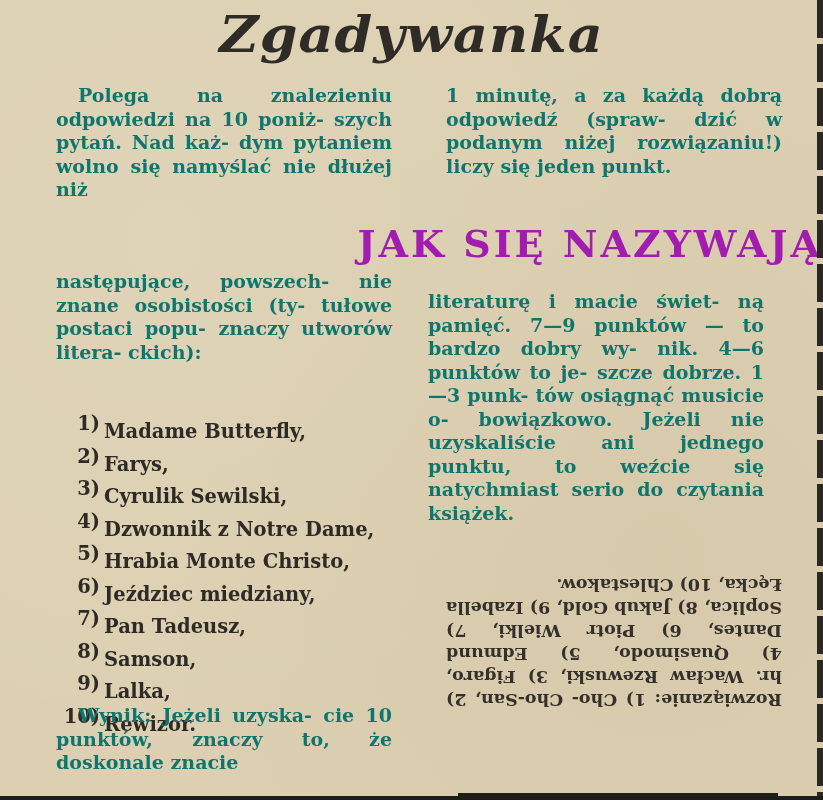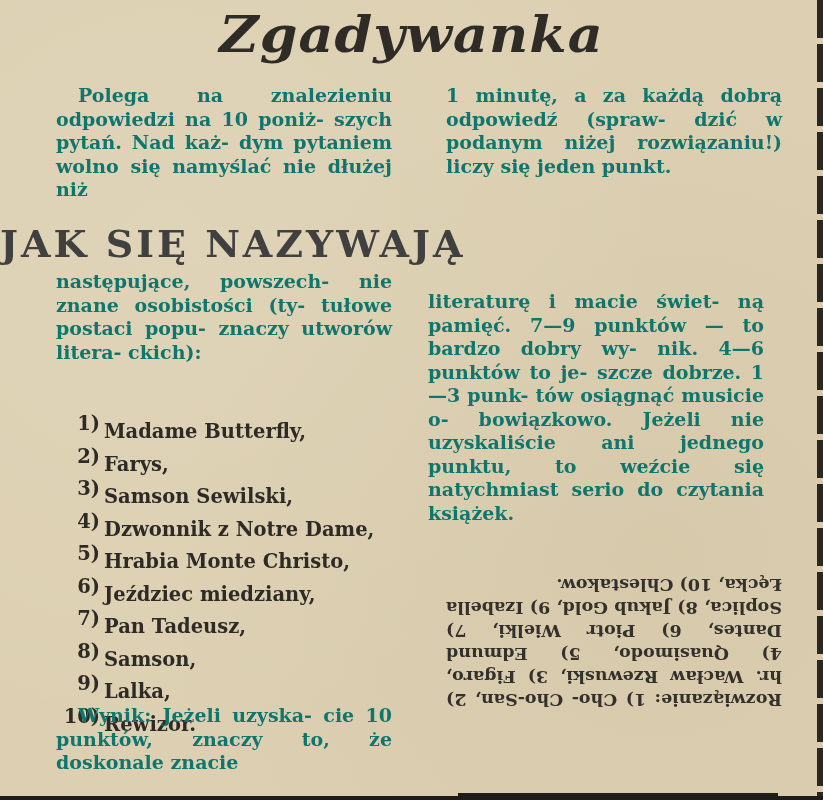--- a/index.html
+++ b/index.html
@@ -47,26 +47,26 @@
       text-align: justify;
     }
     .col p { margin: 0; }
     .intro-left { top: 84px; left: 56px; width: 336px; text-indent: 22px; }
     .intro-right { top: 84px; left: 446px; width: 336px; }
     .heading2 {
       position: absolute;
       top: 221px;
       left: 0;
       width: 823px;
-      text-align: left;
+      text-align: right;
       font-family: "DejaVu Serif", serif;
       font-weight: bold;
       font-size: 38px;
       letter-spacing: 3px;
-      color: #404040;
+      color: #a21caf;
     }
     .left-body { top: 270px; left: 56px; width: 336px; }
     .list {
       position: absolute;
       top: 412px;
       left: 56px;
       width: 340px;
       margin: 0;
       padding: 0;
       list-style: none;
@@ -153,21 +153,21 @@
   <li>
       <span class="num">1)</span>
       <span class="name">Madame Butterfly,</span>
     </li>
   <li>
       <span class="num">2)</span>
       <span class="name">Farys,</span>
     </li>
   <li>
       <span class="num">3)</span>
-      <span class="name">Samson Sewilski,</span>
+      <span class="name">Cyrulik Sewilski,</span>
     </li>
   <li>
       <span class="num">4)</span>
       <span class="name" style="text-align:justify">Dzwonnik z Notre Dame,</span>
     </li>
   <li>
       <span class="num">5)</span>
       <span class="name">Hrabia Monte Christo,</span>
     </li>
   <li>

